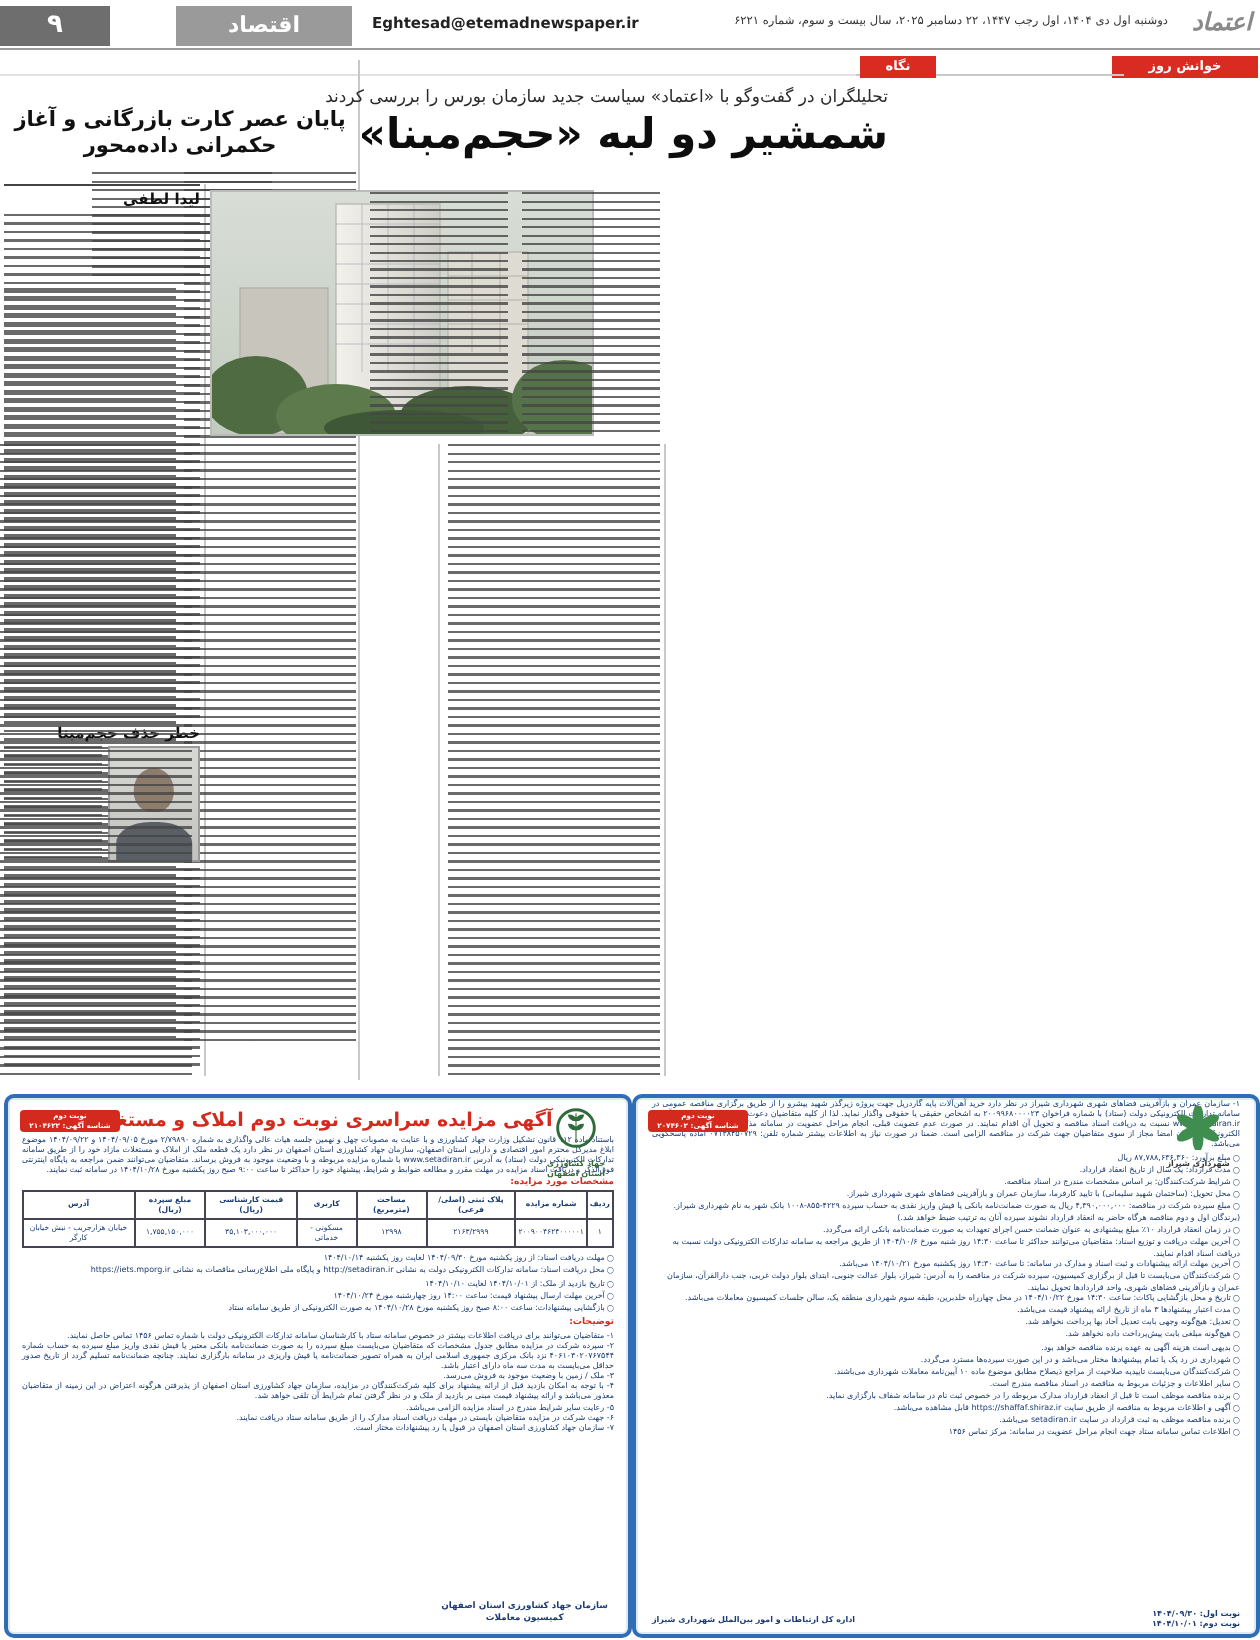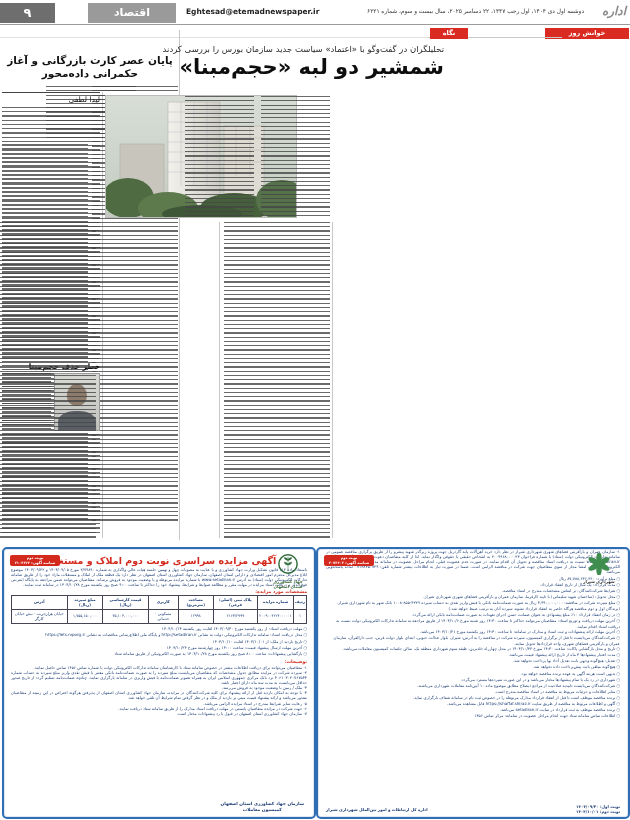--- a/index.html
+++ b/index.html
@@ -12,40 +12,40 @@
   .sectionbox{position:absolute;top:3px;left:88px;width:88px;height:20px;background:#9a9a9a;color:#fff;
           font-size:11px;font-weight:bold;text-align:center;line-height:20px;}
   .email{position:absolute;top:7px;left:186px;font-size:7.5px;color:#222;direction:ltr;font-weight:bold;}
   .dateline{position:absolute;top:8px;right:46px;font-size:5.8px;color:#333;}
   .brand{position:absolute;top:4px;right:4px;font-size:12px;color:#8a8a8a;font-weight:bold;
          font-family:"DejaVu Serif",serif;font-style:italic;}
   .hdr-rule{position:absolute;top:24px;left:0;right:0;height:1px;background:#9b9b9b;}
   .tagrow{position:absolute;top:28px;left:0;right:0;height:12px;}
   .tag{position:absolute;top:0;height:11px;background:#d92b21;color:#fff;font-size:6.5px;font-weight:bold;
        line-height:11px;text-align:center;}
-  .tag-right{right:1px;width:84px;}
+  .tag-right{right:1px;width:73px;}
   .tag-left{left:430px;width:38px;}
   .tagline-r{position:absolute;top:9px;right:68px;width:244px;height:1px;background:#c9c9c9;}
   .tagline-l2{position:absolute;top:9px;left:0;width:428px;height:1px;background:#e2e2e2;}
   
   .faux{background:repeating-linear-gradient(to bottom,#454545 0,#454545 1.05px,transparent 1.05px,transparent 4.25px);
         opacity:.8;}
   .fauxlight{background:repeating-linear-gradient(to bottom,#6a6a6a 0,#6a6a6a 1px,transparent 1px,transparent 4.25px);opacity:.75;}
   
   .oped{position:absolute;top:54px;right:452px;width:176px;height:498px;}
   .oped h2{margin:0;font-size:10.5px;line-height:13px;font-weight:bold;color:#111;text-align:center;}
   .oped-photo{position:absolute;top:32px;right:0;width:36px;height:44px;border:1px solid #aaa;}
   .oped-cap{position:absolute;top:78px;right:0;width:37px;height:5px;}
   .vrule{position:absolute;background:#c8c8c8;width:1px;}
   
   .kicker{position:absolute;top:44px;left:2px;right:186px;text-align:right;font-size:8.5px;color:#2b2b2b;}
   .headline{position:absolute;top:55px;left:2px;right:186px;text-align:right;font-size:21px;font-weight:bold;color:#0d0d0d;}
   .photo-wrap{position:absolute;top:95px;left:105px;width:190px;height:121px;border:1px solid #bbb;overflow:hidden;}
   .col-byline{position:absolute;top:92px;left:2px;width:98px;height:446px;}
-  .byline{border-top:1.5px solid #444;padding-top:2px;font-size:7.5px;font-weight:normal;color:#111;margin-bottom:3px;}
+  .byline{border-top:1.5px solid #444;padding-top:2px;font-size:7.5px;font-weight:bold;color:#111;margin-bottom:3px;}
   .subhead{font-size:7.5px;font-weight:bold;color:#111;margin:3px 0 2px;}
   .portrait{border:1px solid #999;background:linear-gradient(180deg,#d8d8d4 0%,#c2c2be 100%);position:relative;overflow:hidden;}
   .portrait .head{position:absolute;top:18%;left:50%;transform:translateX(-50%);width:46%;height:40%;
         border-radius:50% 50% 45% 45%;background:#8d7b6c;}
   .portrait .body{position:absolute;bottom:-8%;left:50%;transform:translateX(-50%);width:86%;height:42%;
         border-radius:45% 45% 0 0;background:#5a5f66;}
   .txtA{position:absolute;top:96px;right:300px;width:145px;height:120px;}
   .cols3{position:absolute;top:222px;right:300px;width:340px;height:316px;}
   .c3{position:absolute;top:0;height:316px;width:106px;}
   .floatrow{display:flex;gap:3px;align-items:flex-start;}
@@ -75,21 +75,21 @@
 </head>
 <body>
 
 <div class="page">
 
   <div class="hdr">
     <div class="pageno">۹</div>
     <div class="sectionbox">اقتصاد</div>
     <div class="email ltr">Eghtesad@etemadnewspaper.ir</div>
     <div class="dateline">دوشنبه اول دی ۱۴۰۴، اول رجب ۱۴۴۷، ۲۲ دسامبر ۲۰۲۵، سال بیست و سوم، شماره ۶۲۲۱</div>
-    <div class="brand">اداره</div>
+    <div class="brand">اعتماد</div>
   </div>
   <div class="hdr-rule"></div>
 
   <div class="tagrow">
     <div class="tag tag-right">خوانش روز</div>
     <div class="tagline-r"></div>
     <div class="tag tag-left">نگاه</div>
     <div class="tagline-l2"></div>
   </div>
 

